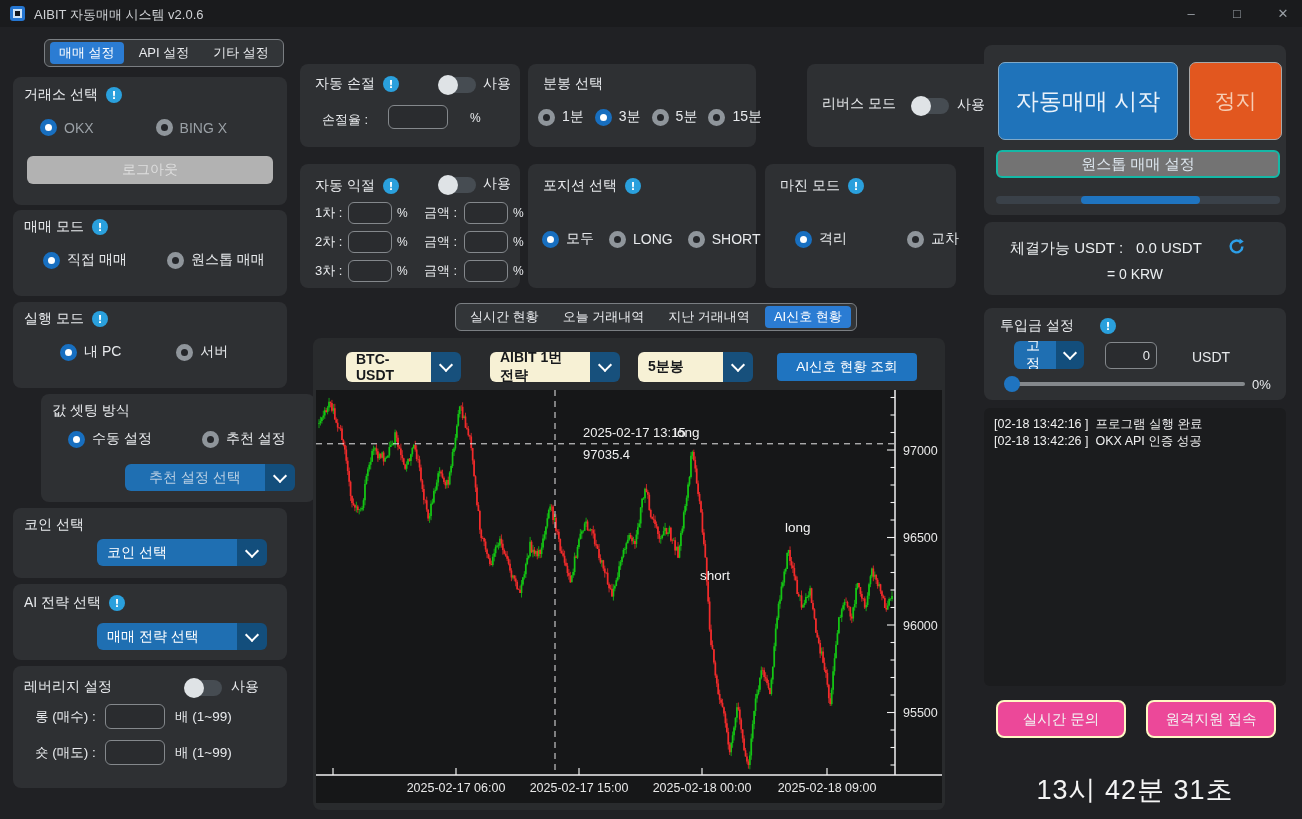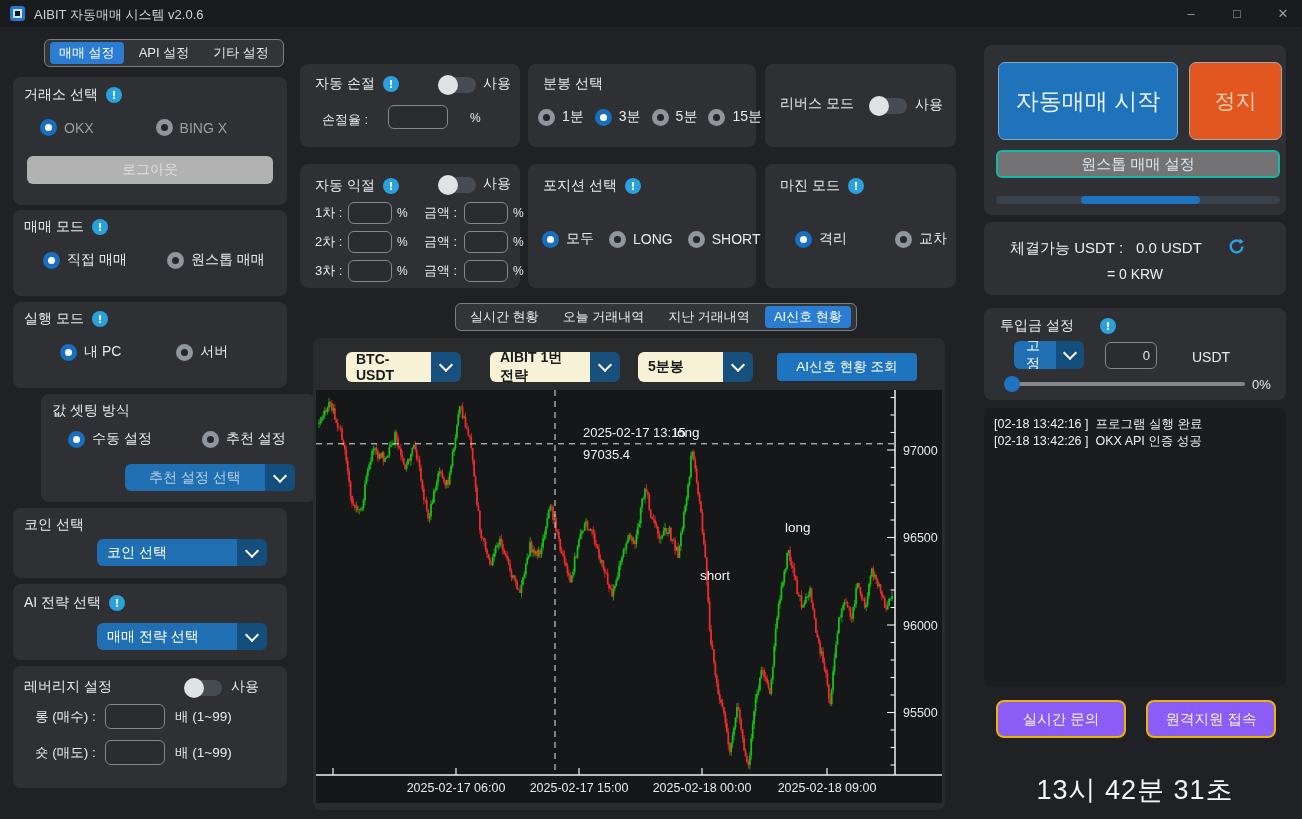--- a/index.html
+++ b/index.html
@@ -49,21 +49,21 @@
   .lvrow{display:flex;align-items:center;margin:0 0 11px 0;height:25px;}
   .lvrow .flabel{width:70px;font-size:13.5px;}
   .lvrow input{position:static;width:60px;height:25px;}
   .lvrow .funit{margin-left:10px;font-size:13.5px;}
   .btn{display:flex;align-items:center;justify-content:center;border-radius:6px;box-sizing:border-box;white-space:nowrap;}
   #logoutbtn{position:absolute;background:#b2b2b2;color:#dedede;font-size:14px;}
   #querybtn{position:absolute;background:#1f74c0;color:#fff;font-size:13.5px;border-radius:4px;}
   #startbtn{position:absolute;background:#1f73ba;border:1px solid #7fa9c9;color:#eaf2fa;font-size:23px;border-radius:7px;}
   #stopbtn{position:absolute;background:#e2571f;border:1px solid #a8a8a8;color:#f6cdb4;font-size:21px;border-radius:7px;}
   #onestopbtn{position:absolute;background:#737373;border:2px solid #14b8a6;color:#dde6ee;font-size:15px;}
-  .supportbtn{position:absolute;background:#8b5cf6;border:2px solid #eab308;border-radius:8px;color:#f2f2f2;font-size:14.5px;}
+  .supportbtn{position:absolute;background:#ec4899;border:2px solid #fef9c3;border-radius:8px;color:#f2f2f2;font-size:14.5px;}
   #progress{position:absolute;height:8px;border-radius:4px;background:#3a4149;}
   #progfill{position:absolute;top:0;height:8px;border-radius:4px;background:#1f74c0;}
   #chartcard{position:absolute;background:#292b2d;border-radius:8px;}
   #chartarea{position:absolute;background:#161718;}
   svg text{font-family:"Liberation Sans",sans-serif;}
   #logcard{position:absolute;background:#1b1c1e;border-radius:6px;padding:8px 10px;box-sizing:border-box;}
   .logline{font-size:12.5px;color:#f0f0f0;line-height:17px;white-space:pre;}
   #clock{position:absolute;text-align:center;font-size:27px;color:#f4f4f4;letter-spacing:1px;}
   .slider-track{position:absolute;height:4px;border-radius:2px;background:#84888c;}
   .slider-knob{position:absolute;width:16px;height:16px;border-radius:50%;background:#1f74c0;}
@@ -240,21 +240,21 @@
           <span class="rb"></span>
           <span class="rlabel">5분</span>
         </label>
         <label class="radio">
           <span class="rb"></span>
           <span class="rlabel">15분</span>
         </label>
       </div>
   </div>
 
-  <div class="card" style="left:765px;top:64px;width:191px;height:83px;">
+  <div class="card" style="left:807px;top:64px;width:191px;height:83px;">
     <div class="ctitle" style="left:15px;top:31px;">
       <span>리버스 모드</span>
     </div>
     <div class="toggle" style="left:105px;top:34px;">
         <div class="knob"></div>
       </div>
     <div class="uselbl" style="left:150px;top:32px;">사용</div>
   </div>
 
   <div class="card" style="left:300px;top:164px;width:220px;height:124px;">
@@ -313,21 +313,21 @@
           <span class="rlabel">SHORT</span>
         </label>
       </div>
   </div>
 
   <div class="card" style="left:765px;top:164px;width:191px;height:124px;">
     <div class="ctitle" style="left:15px;top:13px;">
       <span>마진 모드</span>
       <span class="info">!</span>
     </div>
-    <div class="rgroup" style="left:30px;top:66px;gap:48px;justify-content:center;">
+    <div class="rgroup" style="left:30px;top:66px;gap:60px;justify-content:center;">
         <label class="radio">
           <span class="rb sel"></span>
           <span class="rlabel">격리</span>
         </label>
         <label class="radio">
           <span class="rb"></span>
           <span class="rlabel">교차</span>
         </label>
       </div>
   </div>

